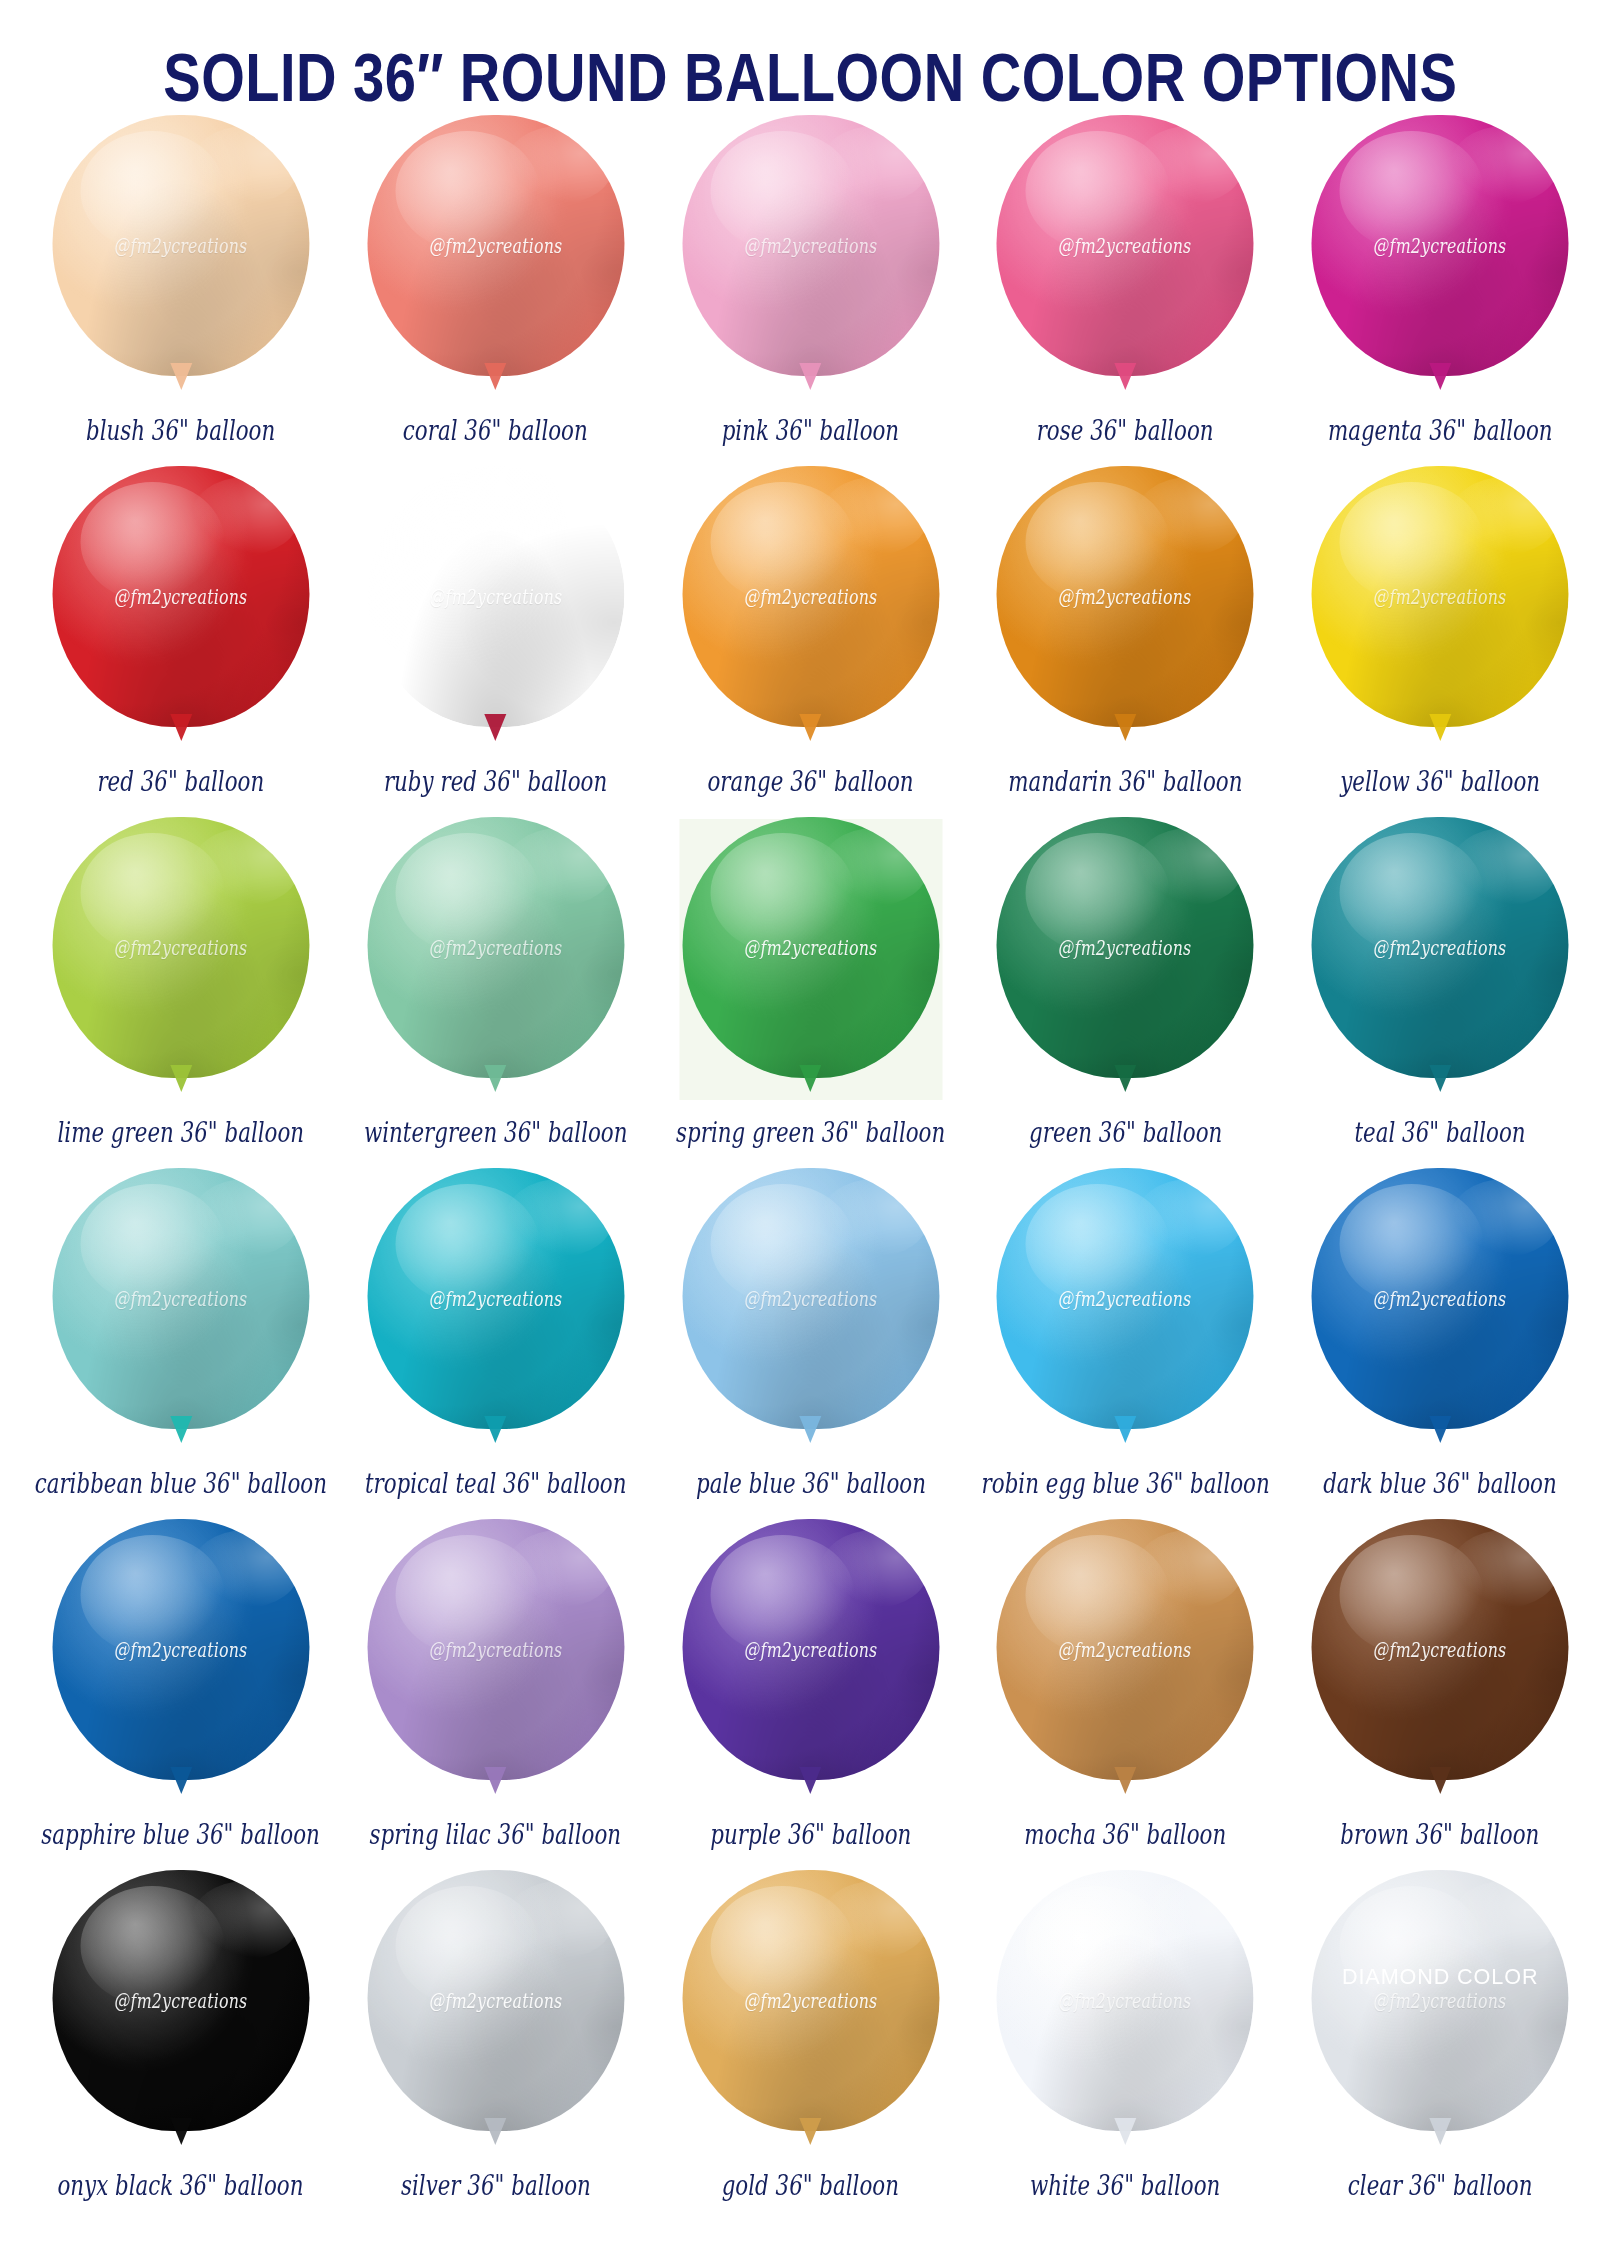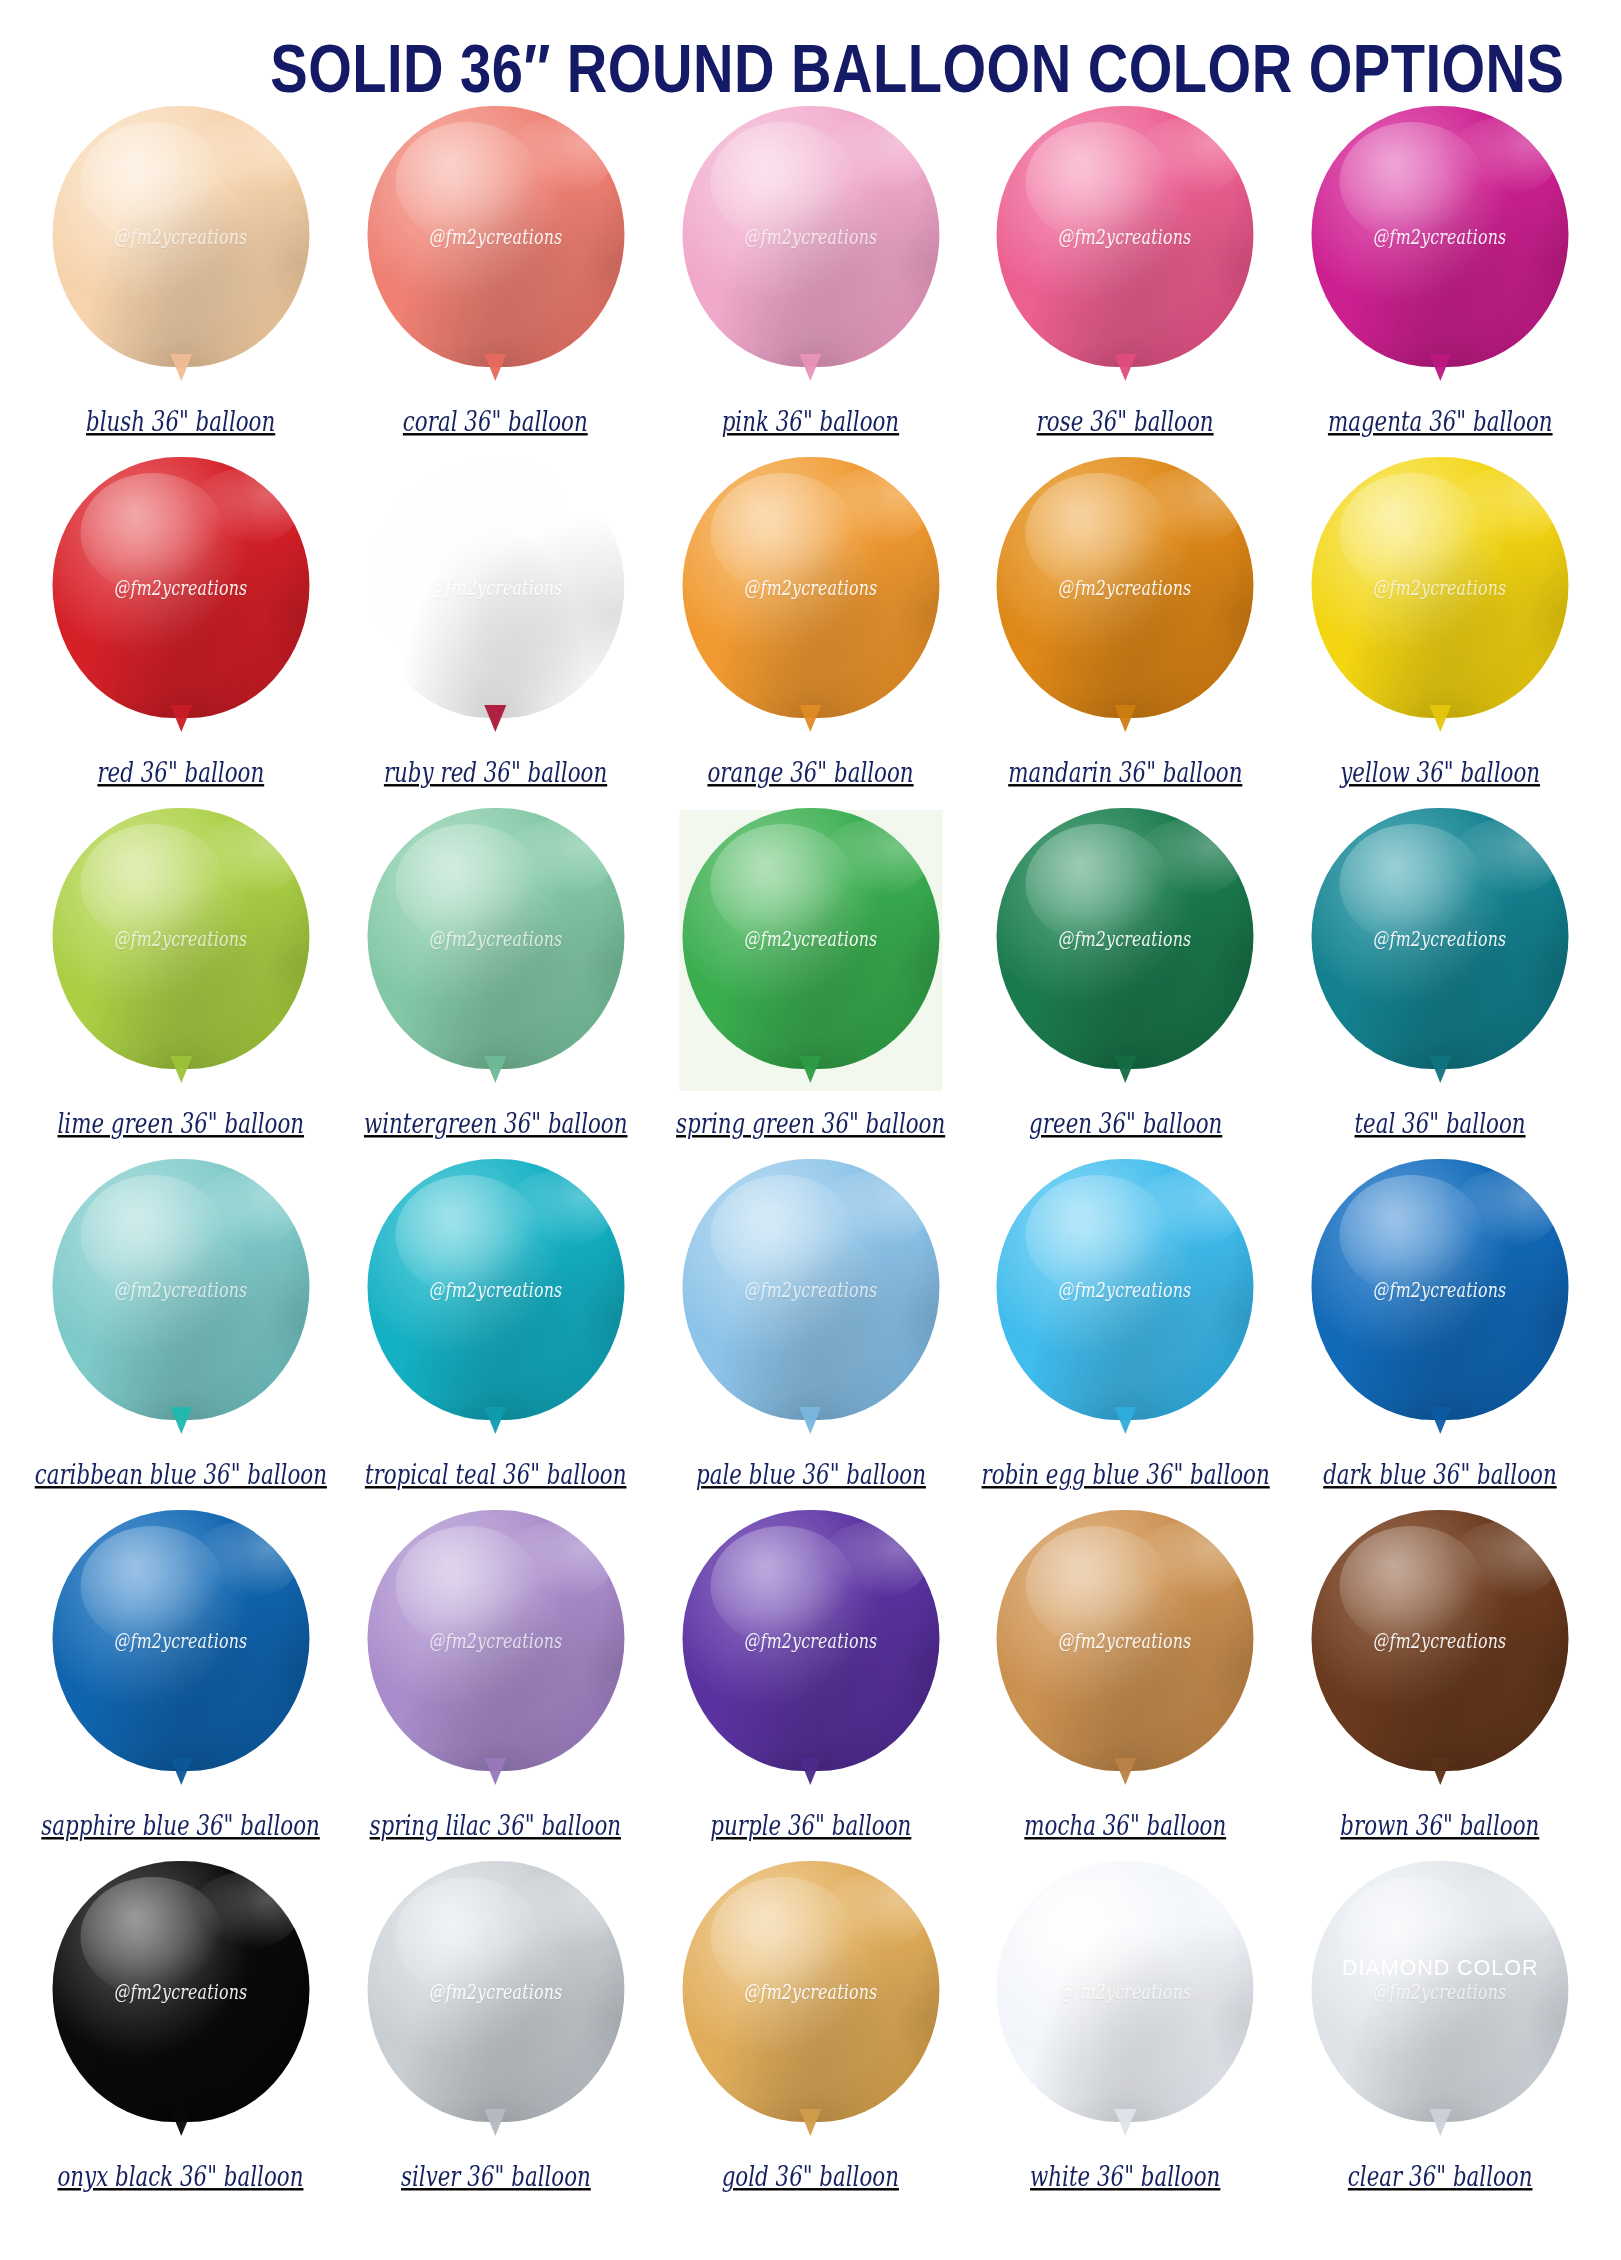--- a/index.html
+++ b/index.html
@@ -7,22 +7,22 @@
     width:1621px;height:2260px;
     font-family:"Liberation Serif", serif;
     -webkit-font-smoothing:antialiased;
     overflow:hidden;
     position:relative;
   }
 
   
   .title-wrap{
     width:100%;
-    text-align:right;
-    padding-top:29px;
+    text-align:center;
+    padding-top:38px;
     box-sizing:border-box;
   }
   .title{
     display:inline-block;
     font-family:"Liberation Sans", sans-serif;
     font-weight:700;
     font-size:61px;
     letter-spacing:0.5px;
     color:#141a66;
     transform:scaleX(0.92) scaleY(1.12);
@@ -40,21 +40,20 @@
     grid-auto-rows:351px;
     column-gap:0px;
     row-gap:0px;
   }
   .cell{
     position:relative;
     display:flex;
     flex-direction:column;
     align-items:center;
     justify-content:flex-start;
-    text-decoration:underline;
   }
   .cell.bgtint::before{
     content:"";
     position:absolute;
     left:50%;
     transform:translateX(-50%);
     top:1.8px;
     width:263px;
     height:281px;
     background:#f3f8ee;

